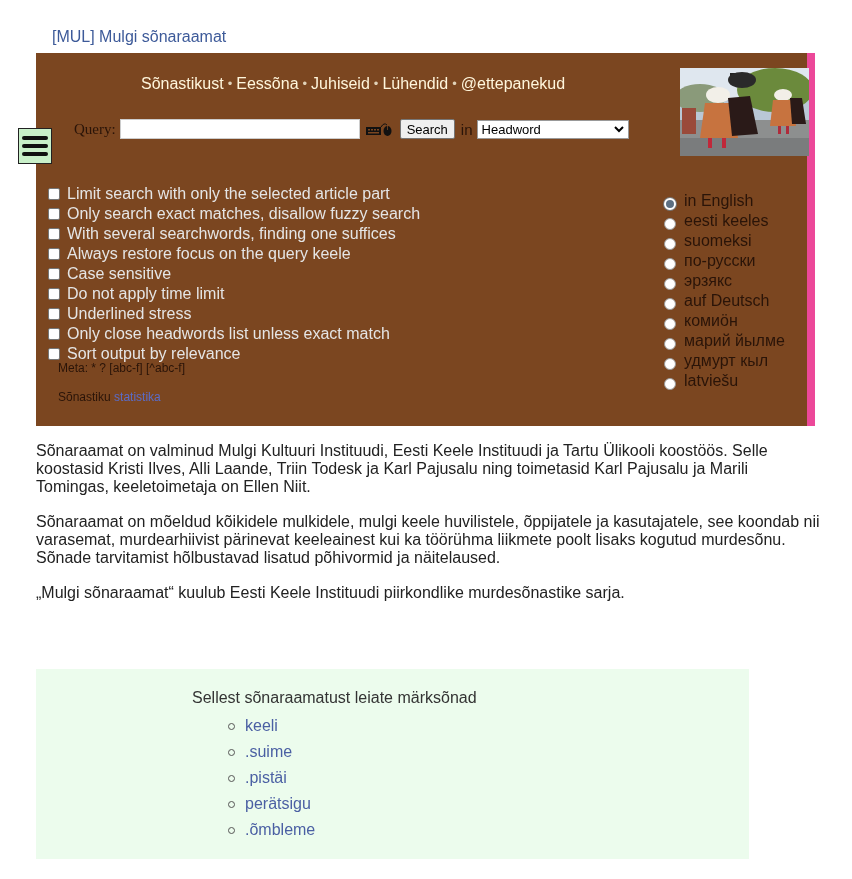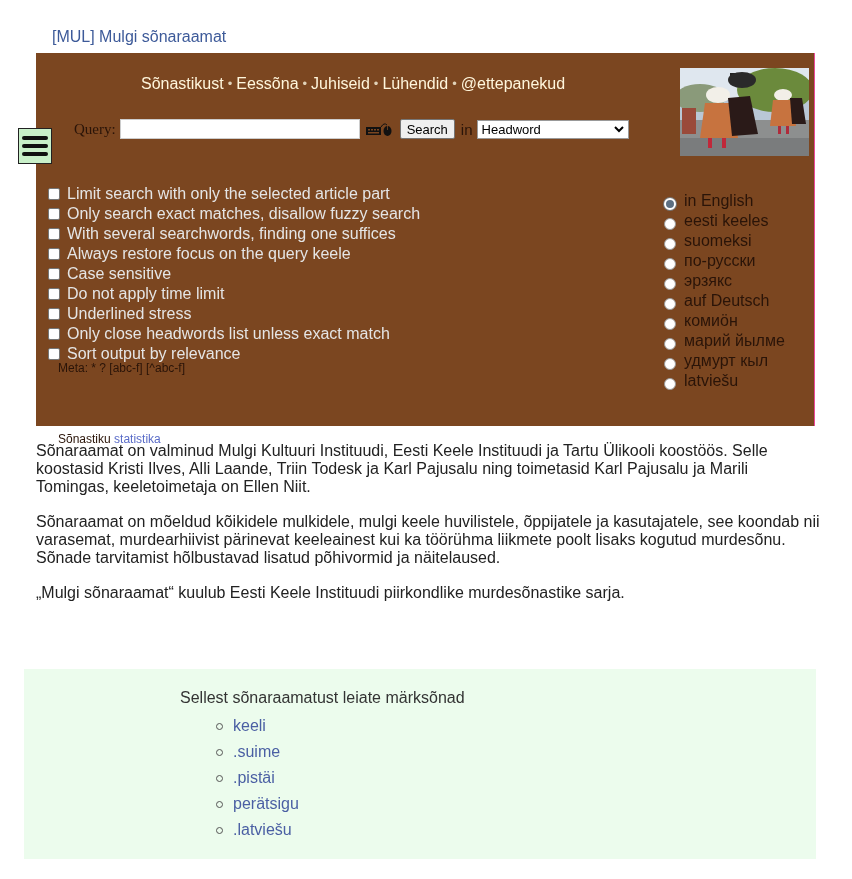--- a/index.html
+++ b/index.html
@@ -1,44 +1,44 @@
 <!DOCTYPE html>
 <html><head>
 <meta charset="utf-8">
 <style>
   html, body { margin: 0; padding: 0; background: #ffffff; }
   body { width: 852px; height: 879px; position: relative; font-family: "Liberation Sans", sans-serif; color: #222; overflow: hidden; }
   .title { position: absolute; left: 36px; top: 12px; font-size: 16px; color: #3b5998; color: #3d5a99; margin: 16px; font-weight: normal; }
-  .panel { position: absolute; left: 36px; top: 53px; width: 779px; height: 373px; background: #7b4620; border-right: 1px solid #ec4899; box-sizing: border-box; }
+  .panel { position: absolute; left: 36px; top: 53px; width: 779px; height: 373px; background: #7b4620; border-right: 8px solid #ec4899; box-sizing: border-box; }
   .nav { position: absolute; left: 105px; top: 22px; font-size: 16px; color: #fff6dc; white-space: nowrap; }
   .nav a { color: #fff6dc; text-decoration: none; }
   .nav .sep { color: #e0d2b8; font-size: 13px; margin: 0 4px; position: relative; top: -1px; }
   .photo { position: absolute; left: 644px; top: 15px; width: 129px; height: 88px; overflow: hidden; }
   .query-row { position: absolute; left: 38px; top: 66px; display: flex; align-items: center; font-size: 15px; color: #2a1408; }
   .query-label { margin-right: 4px; font-family: Liberation Serif, serif; }
   .query-input { width: 234px; height: 18px; border: 1px solid #ccc; background: #fff; padding: 0 2px; font-size: 13px; }
   .kbd-icon { margin-left: 5px; width: 28px; height: 16px; position: relative; }
   .search-btn { margin-left: 7px; height: 20px; padding: 0 6px; font-size: 13px; background: #efefef; border: 1px solid #767676; border-radius: 2px; color: #000; font-family: "Liberation Sans", sans-serif; }
   .in-label { margin: 0 4px 0 6px; color: #2a1408; font-size: 15px; }
   .field-select { width: 152px; height: 19px; font-size: 13px; border: 1px solid #999; background: #fff; display: flex; align-items: center; justify-content: space-between; padding: 0 4px; box-sizing: border-box; color: #000; }
   .menu-btn { position: absolute; left: 18px; top: 128px; width: 34px; height: 36px; background: #c9f0c9; border: 1px solid #222; box-sizing: border-box; }
   .menu-btn span { position: absolute; left: 3px; width: 26px; height: 4px; background: #111; border-radius: 2px; }
   .options { position: absolute; left: 12px; top: 131px; font-size: 16px; color: #e5e5e5; }
   .opt { display: flex; align-items: center; height: 20px; }
   .cb { width: 12px; height: 12px; background: #fff; border: 1px solid #767676; border-radius: 2px; margin-right: 7px; box-sizing: border-box; }
   .meta { position: absolute; left: 22px; top: 308px; font-size: 12px; color: #2a1408; }
-  .stats { position: absolute; left: 22px; top: 337px; font-size: 12px; color: #2a1408; margin-top: 42px; }
+  .stats { position: absolute; left: 22px; top: 337px; font-size: 12px; color: #2a1408; }
   .stats a { color: #5a6cc8; text-decoration: none; }
   .langs { position: absolute; left: 628px; top: 137px; font-size: 16px; color: #2a1408; }
   .lang { display: flex; align-items: flex-end; height: 20px; }
   .radio { width: 12px; height: 12px; border-radius: 50%; background: #fff; border: 1px solid #999; margin-right: 8px; box-sizing: border-box; position: relative; }
   .radio.checked { background: #5c6f82; border: 2px solid #fff; box-shadow: 0 0 0 1px #777; }
   .intro { position: absolute; left: 36px; top: 442px; width: 784px; font-size: 16px; line-height: 18px; color: #222; }
   .intro p { margin: 0 0 17px 0; }
-  .words-box { position: absolute; left: 24px; top: 669px; width: 792px; height: 190px; background: #ecfced; }
+  .words-box { position: absolute; left: 36px; top: 669px; width: 713px; height: 190px; background: #ecfced; }
   .words-title { position: absolute; left: 156px; top: 20px; font-size: 16px; color: #333; }
   .words-list { position: absolute; left: 192px; top: 44px; margin: 0; padding: 0; list-style: none; }
   .words-list li { height: 26px; display: flex; align-items: center; font-size: 16px; }
   .bullet { width: 5px; height: 5px; border: 1px solid #555; border-radius: 50%; margin-right: 10px; }
   .words-list a { color: #4a5fa3; text-decoration: none; }
 </style>
 </head>
 <body>
 
 <h1 class="title">[MUL] Mulgi sõnaraamat</h1>
@@ -215,16 +215,16 @@
     <li>
         <span class="bullet"></span>
         <a href="#">.pistäi</a>
       </li>
     <li>
         <span class="bullet"></span>
         <a href="#">perätsigu</a>
       </li>
     <li>
         <span class="bullet"></span>
-        <a href="#">.latviešu</a>
+        <a href="#">.õmbleme</a>
       </li>
   </ul>
 </div>
 
 </body></html>

